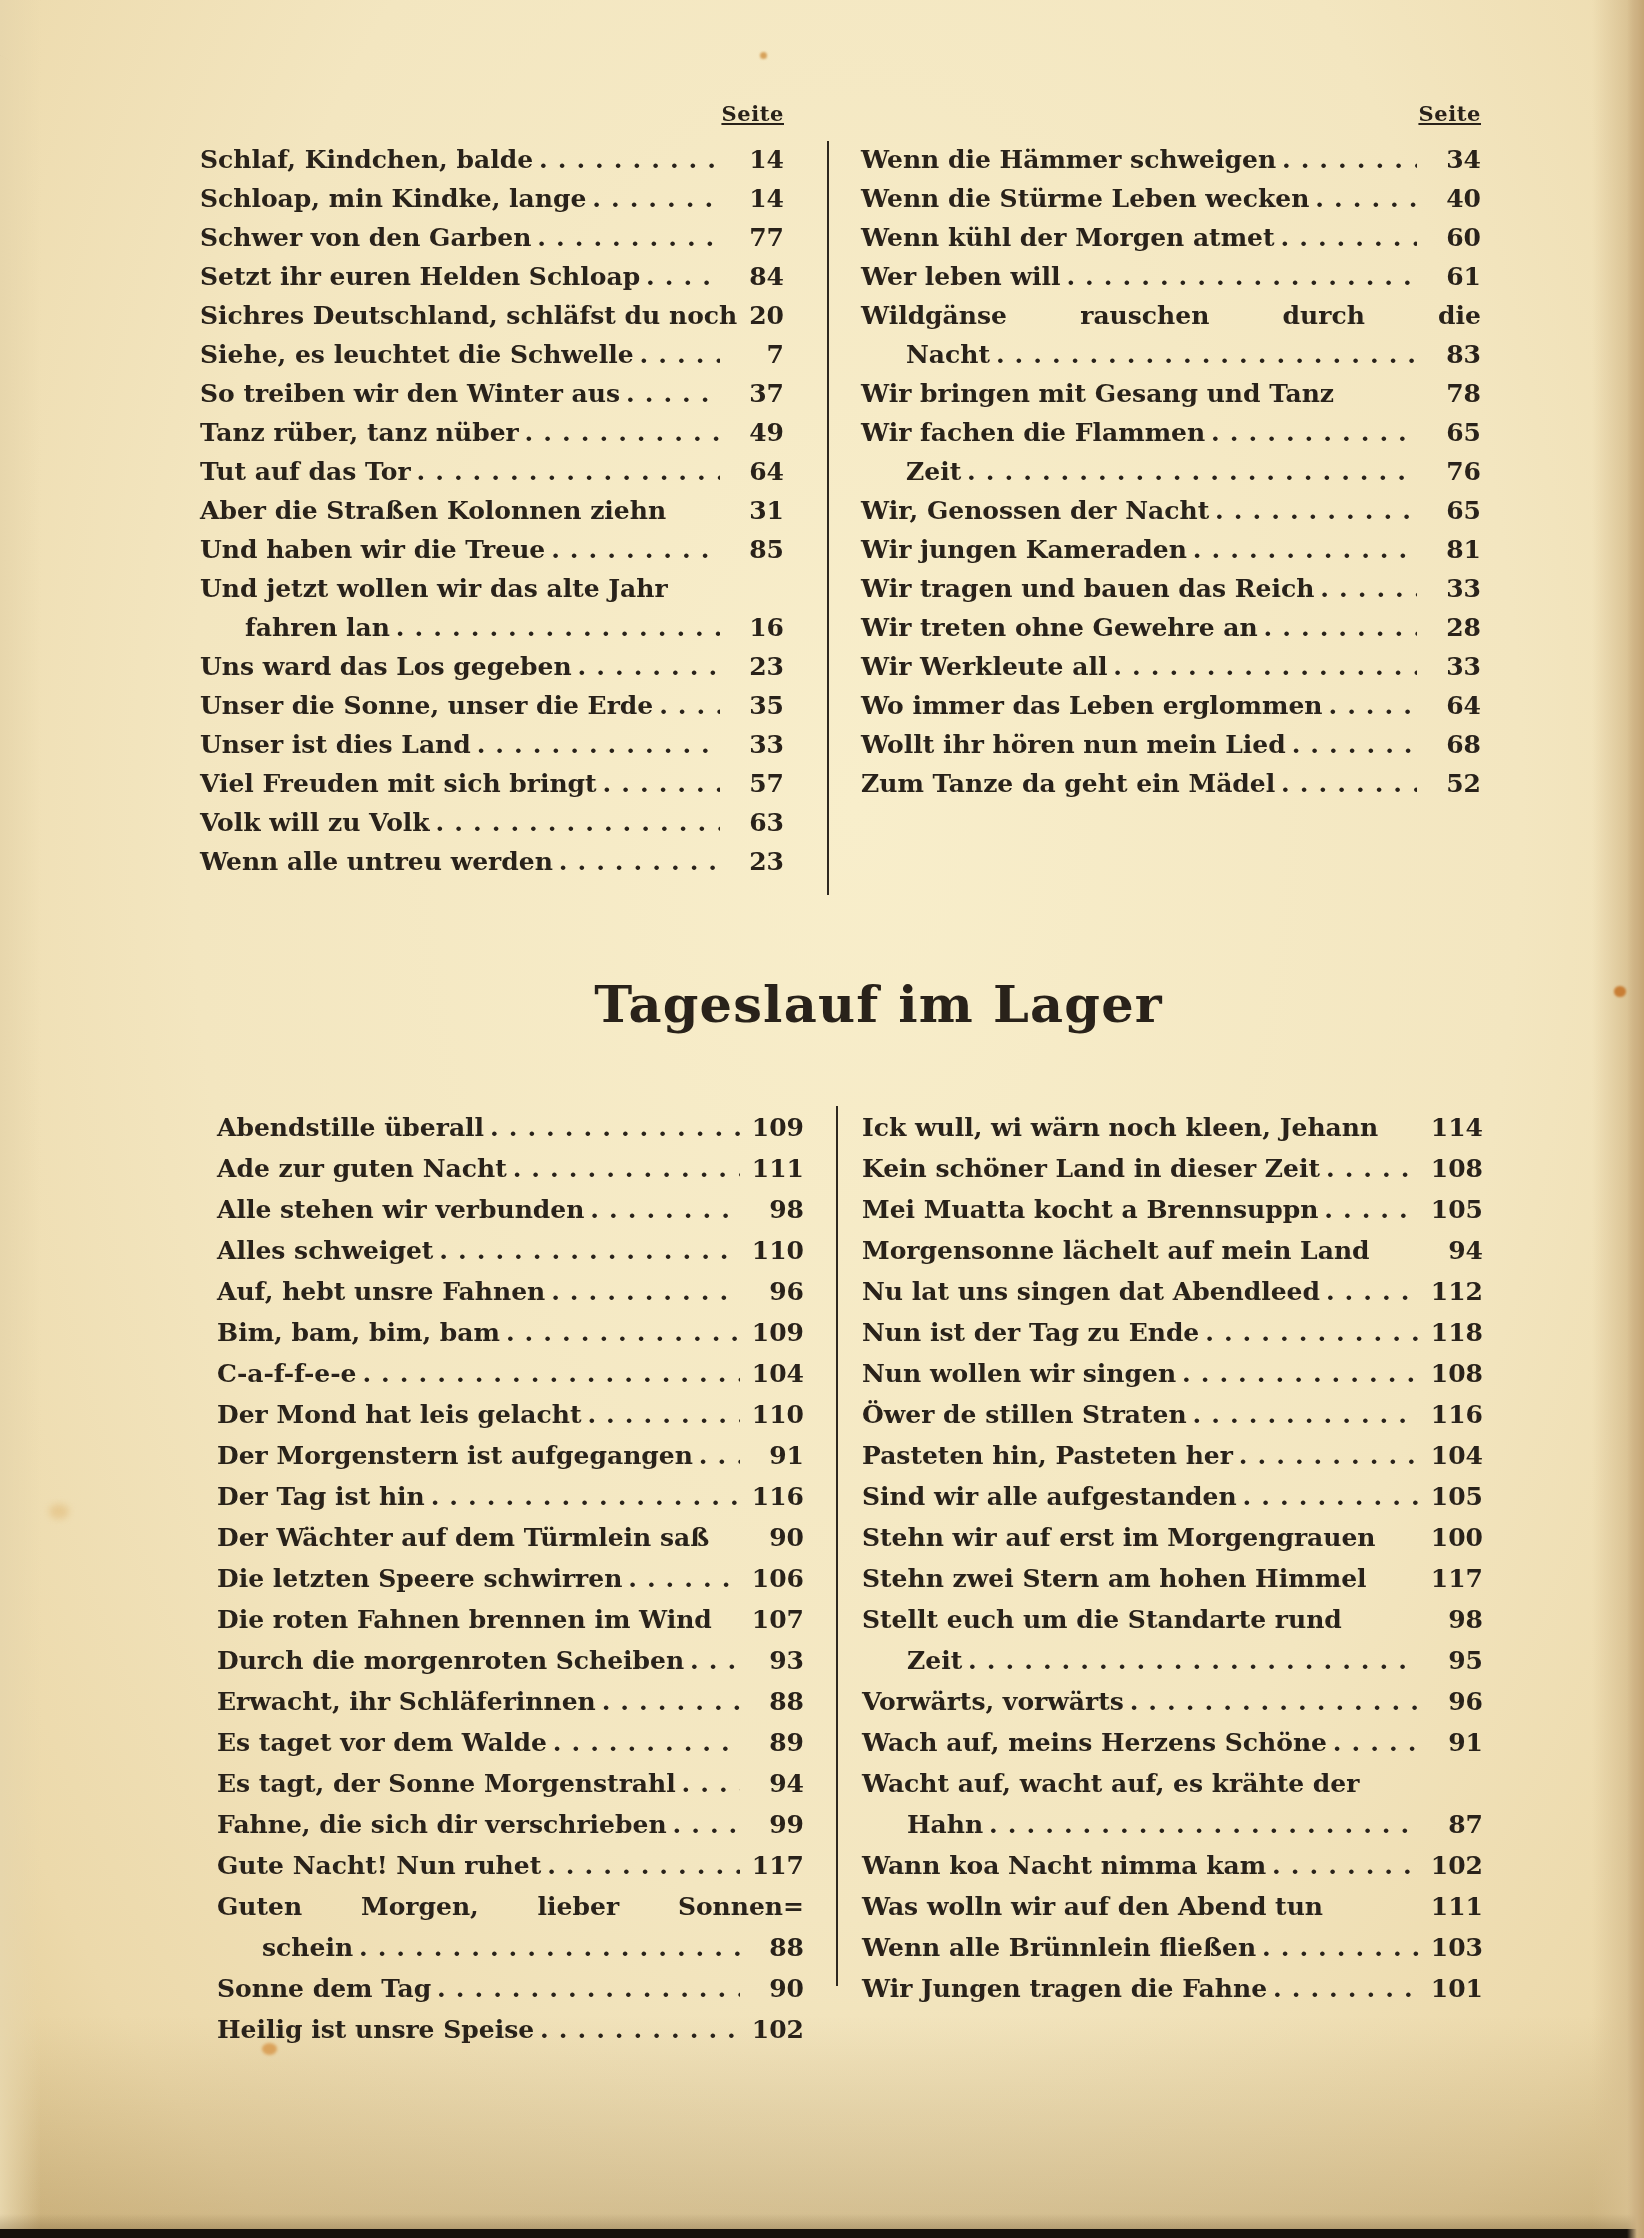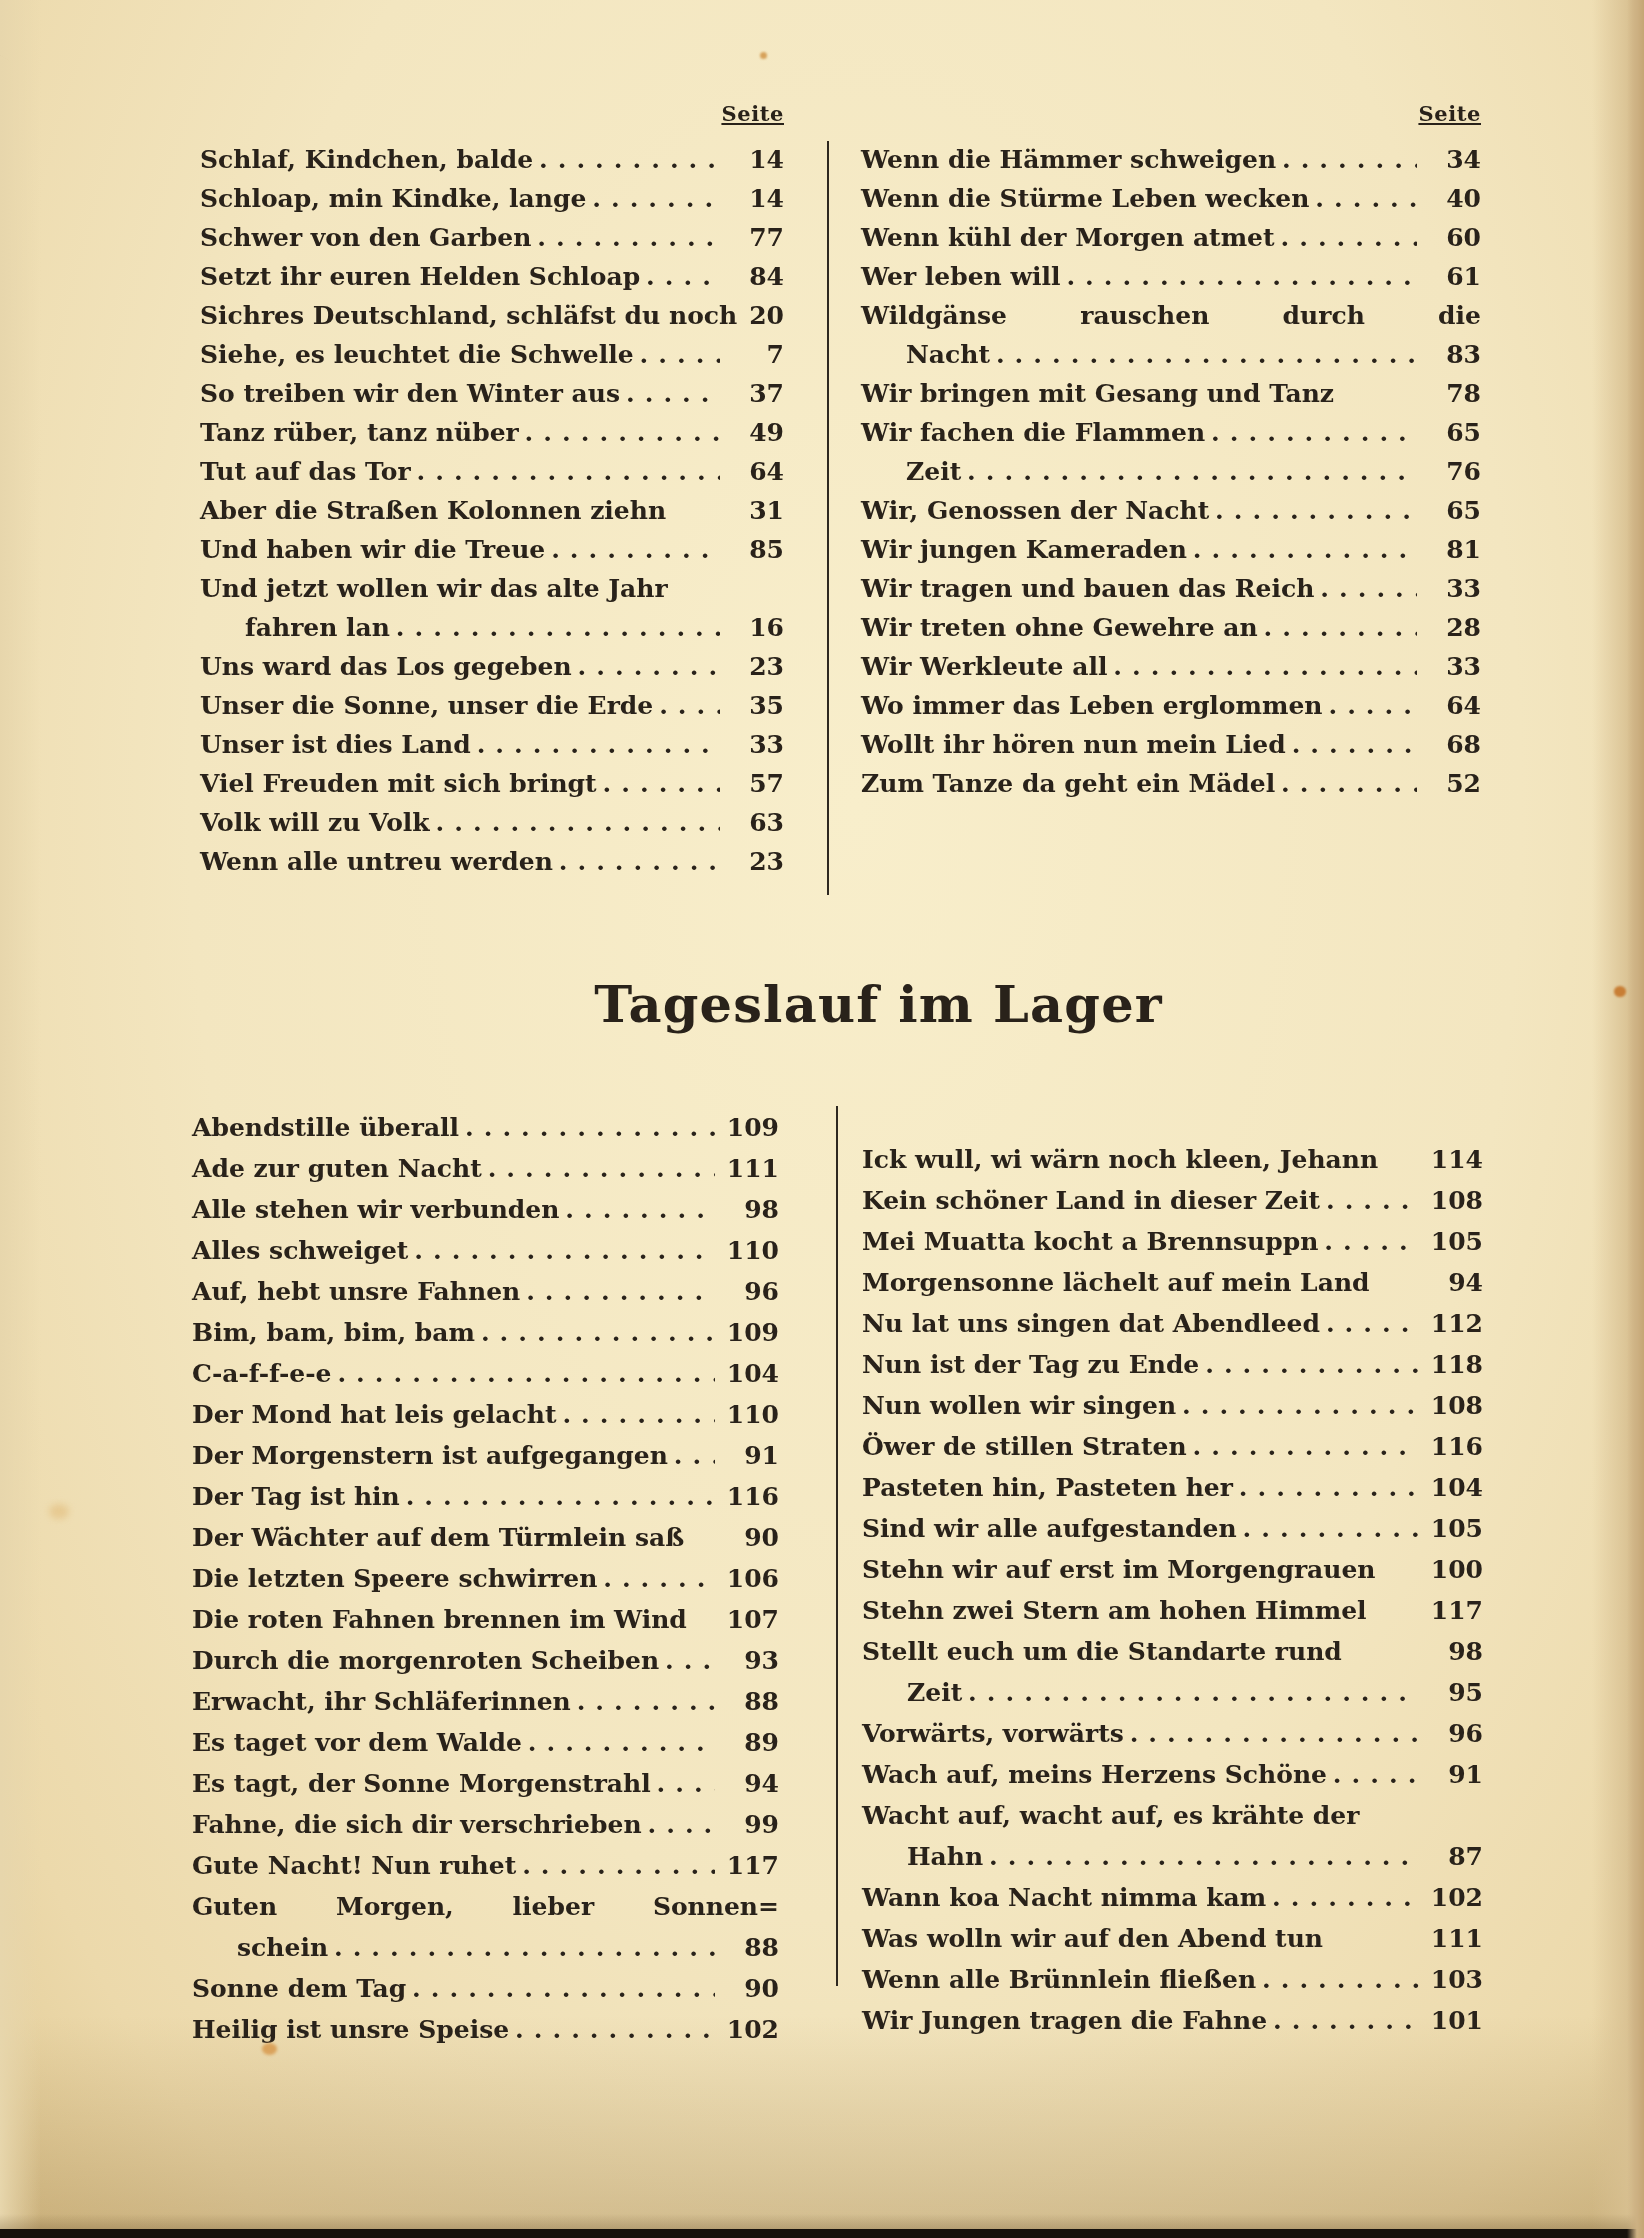--- a/index.html
+++ b/index.html
@@ -30,22 +30,22 @@
   .seite-left  { left:200px; width:584px; }
   .seite-right { left:861px; width:620px; }
 
   .rule { position:absolute; width:2.3px; background:#2e2820; }
   #rule1 { left:827px; top:141px; height:754px; }
   #rule2 { left:836px; top:1106px; height:880px; }
 
   .col { position:absolute; }
   #sec1-left  { left:200px;  top:140px;  width:584px; }
   #sec1-right { left:861px; top:140px;  width:620px; }
-  #sec2-left  { left:192px;  top:1107px; width:587px; }
-  #sec2-right { left:862px; top:1107px; width:621px;margin-top:32px; }
+  #sec2-left  { left:217px;  top:1107px; width:587px; }
+  #sec2-right { left:862px; top:1107px; width:621px; }
 
   .row { display:flex; align-items:baseline; }
   .sec1 .row { height:39px; line-height:39px; font-size:25px;align-items:center; }
   .sec2 .row { height:41px; line-height:41px; font-size:25px; }
   .row.line1 { display:block; }
   .row.line1.just { text-align:justify; text-align-last:justify; }
   .row.cont { padding-left:45px; }
   .t { white-space:nowrap; flex:0 1 auto; min-width:0; }
   .lead { flex:1 1 0; min-width:0; overflow:hidden; white-space:nowrap; margin:0 4.7px 0 5.9px; }
   .lead::after {

